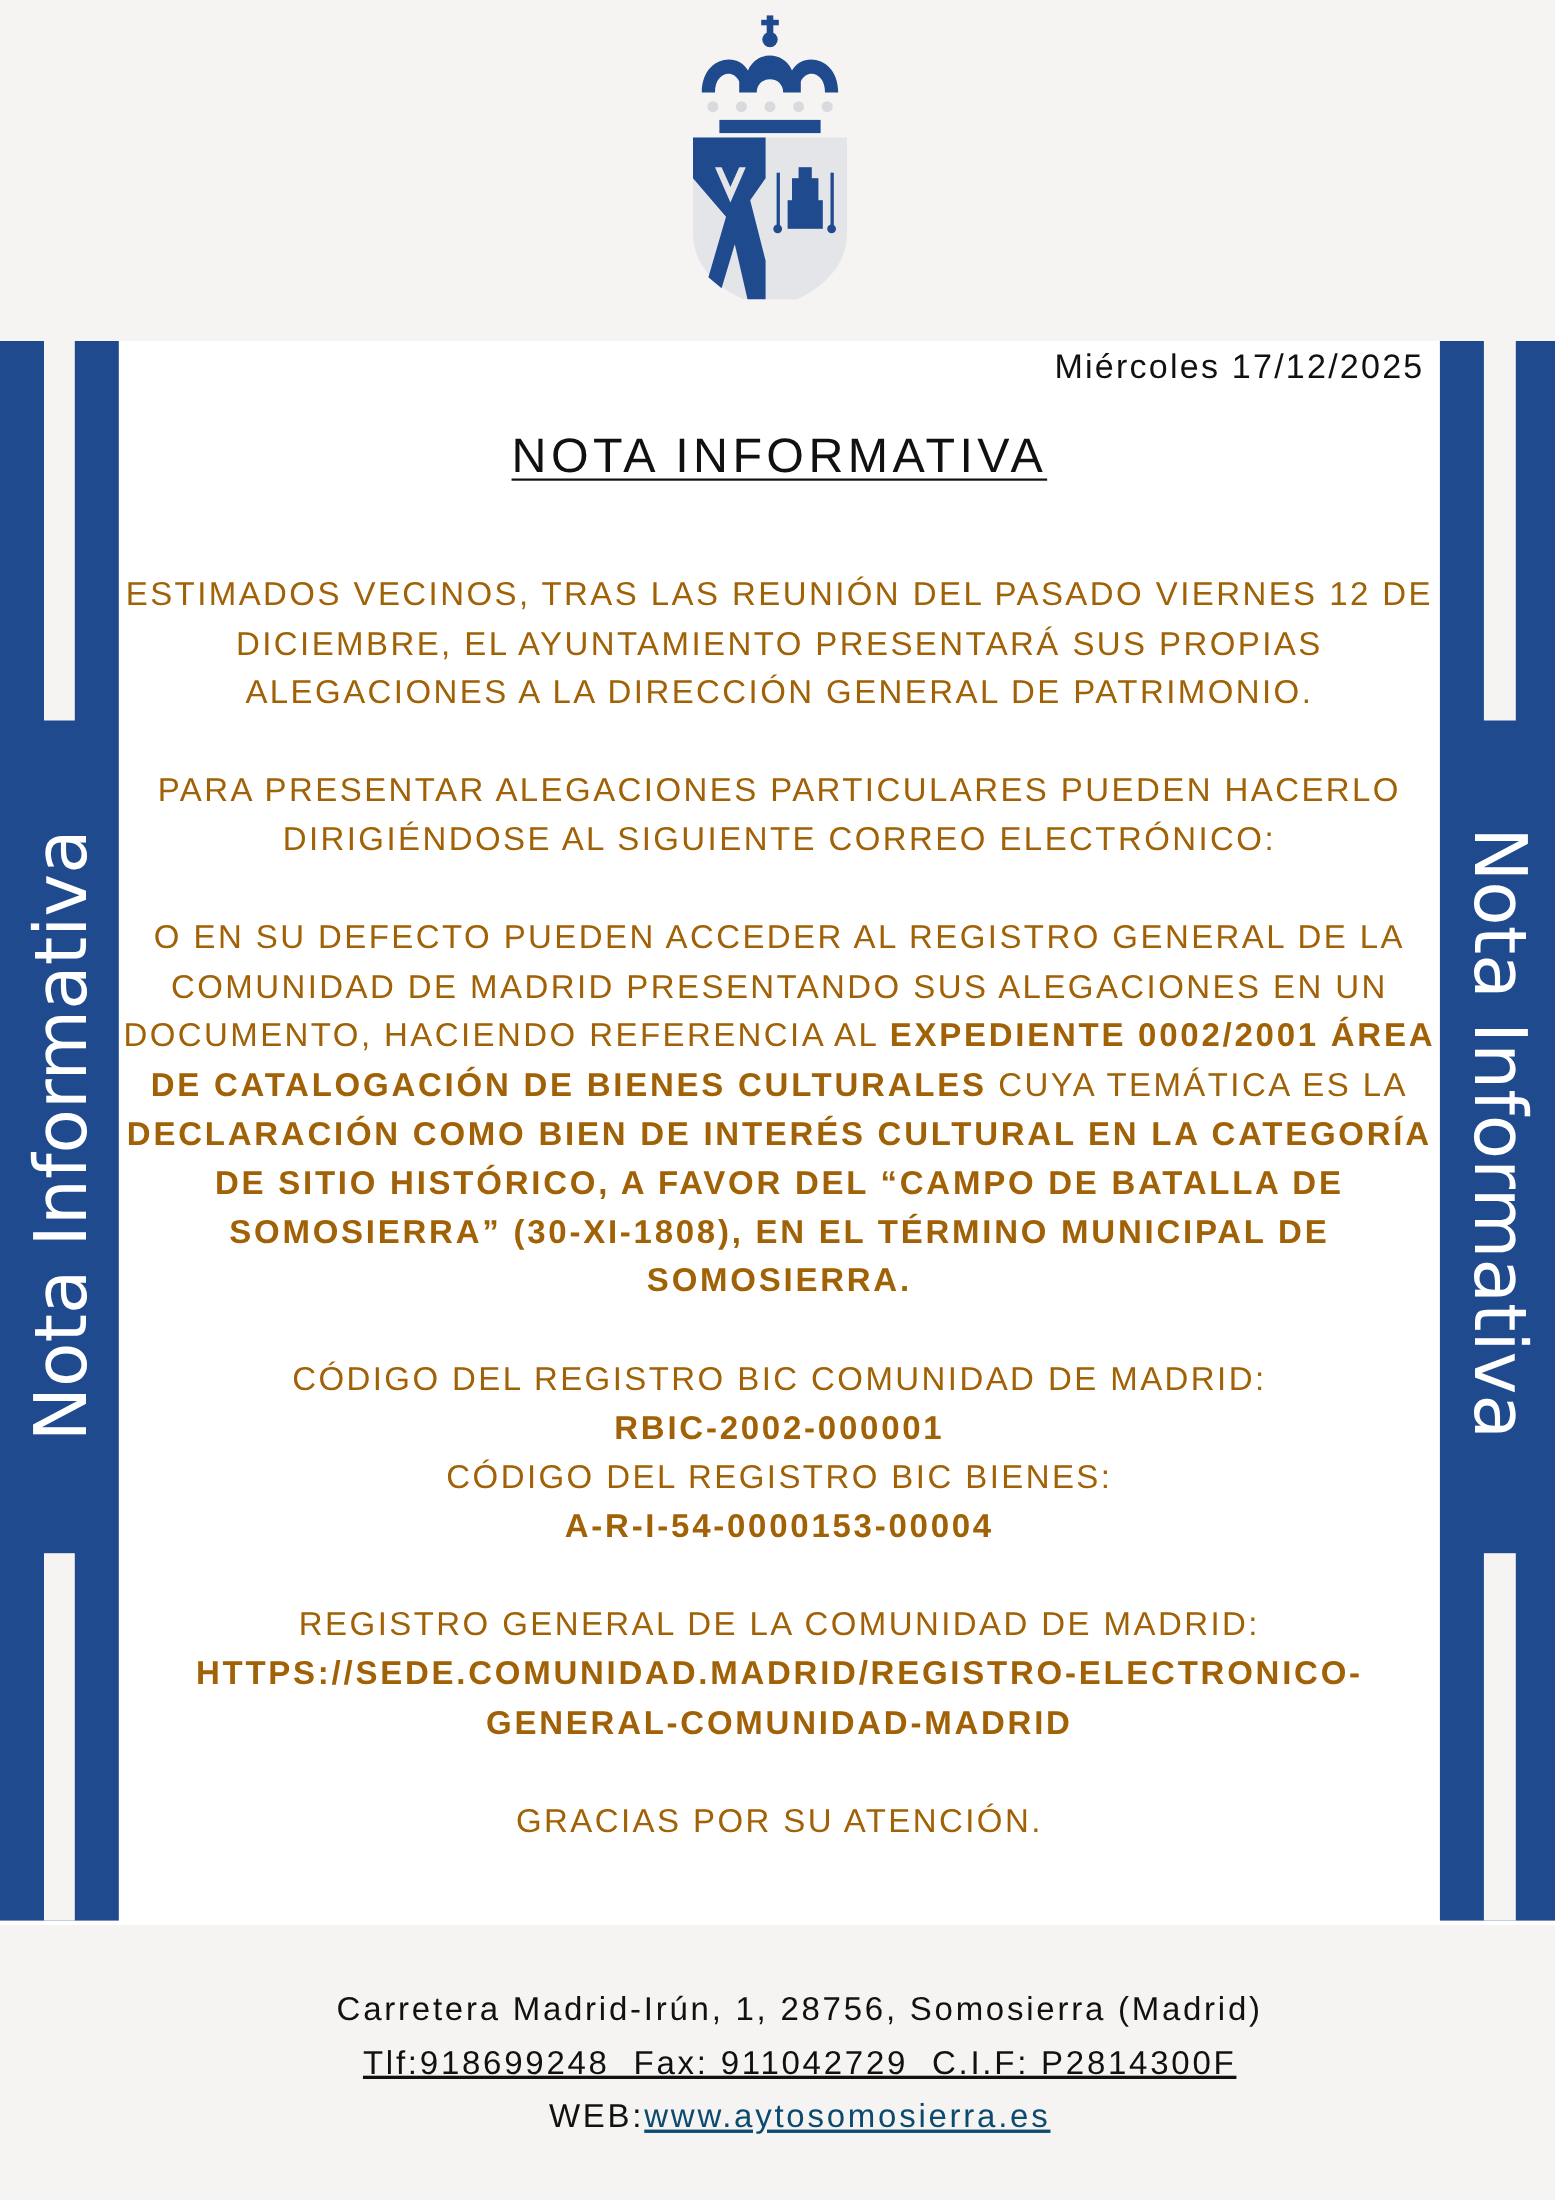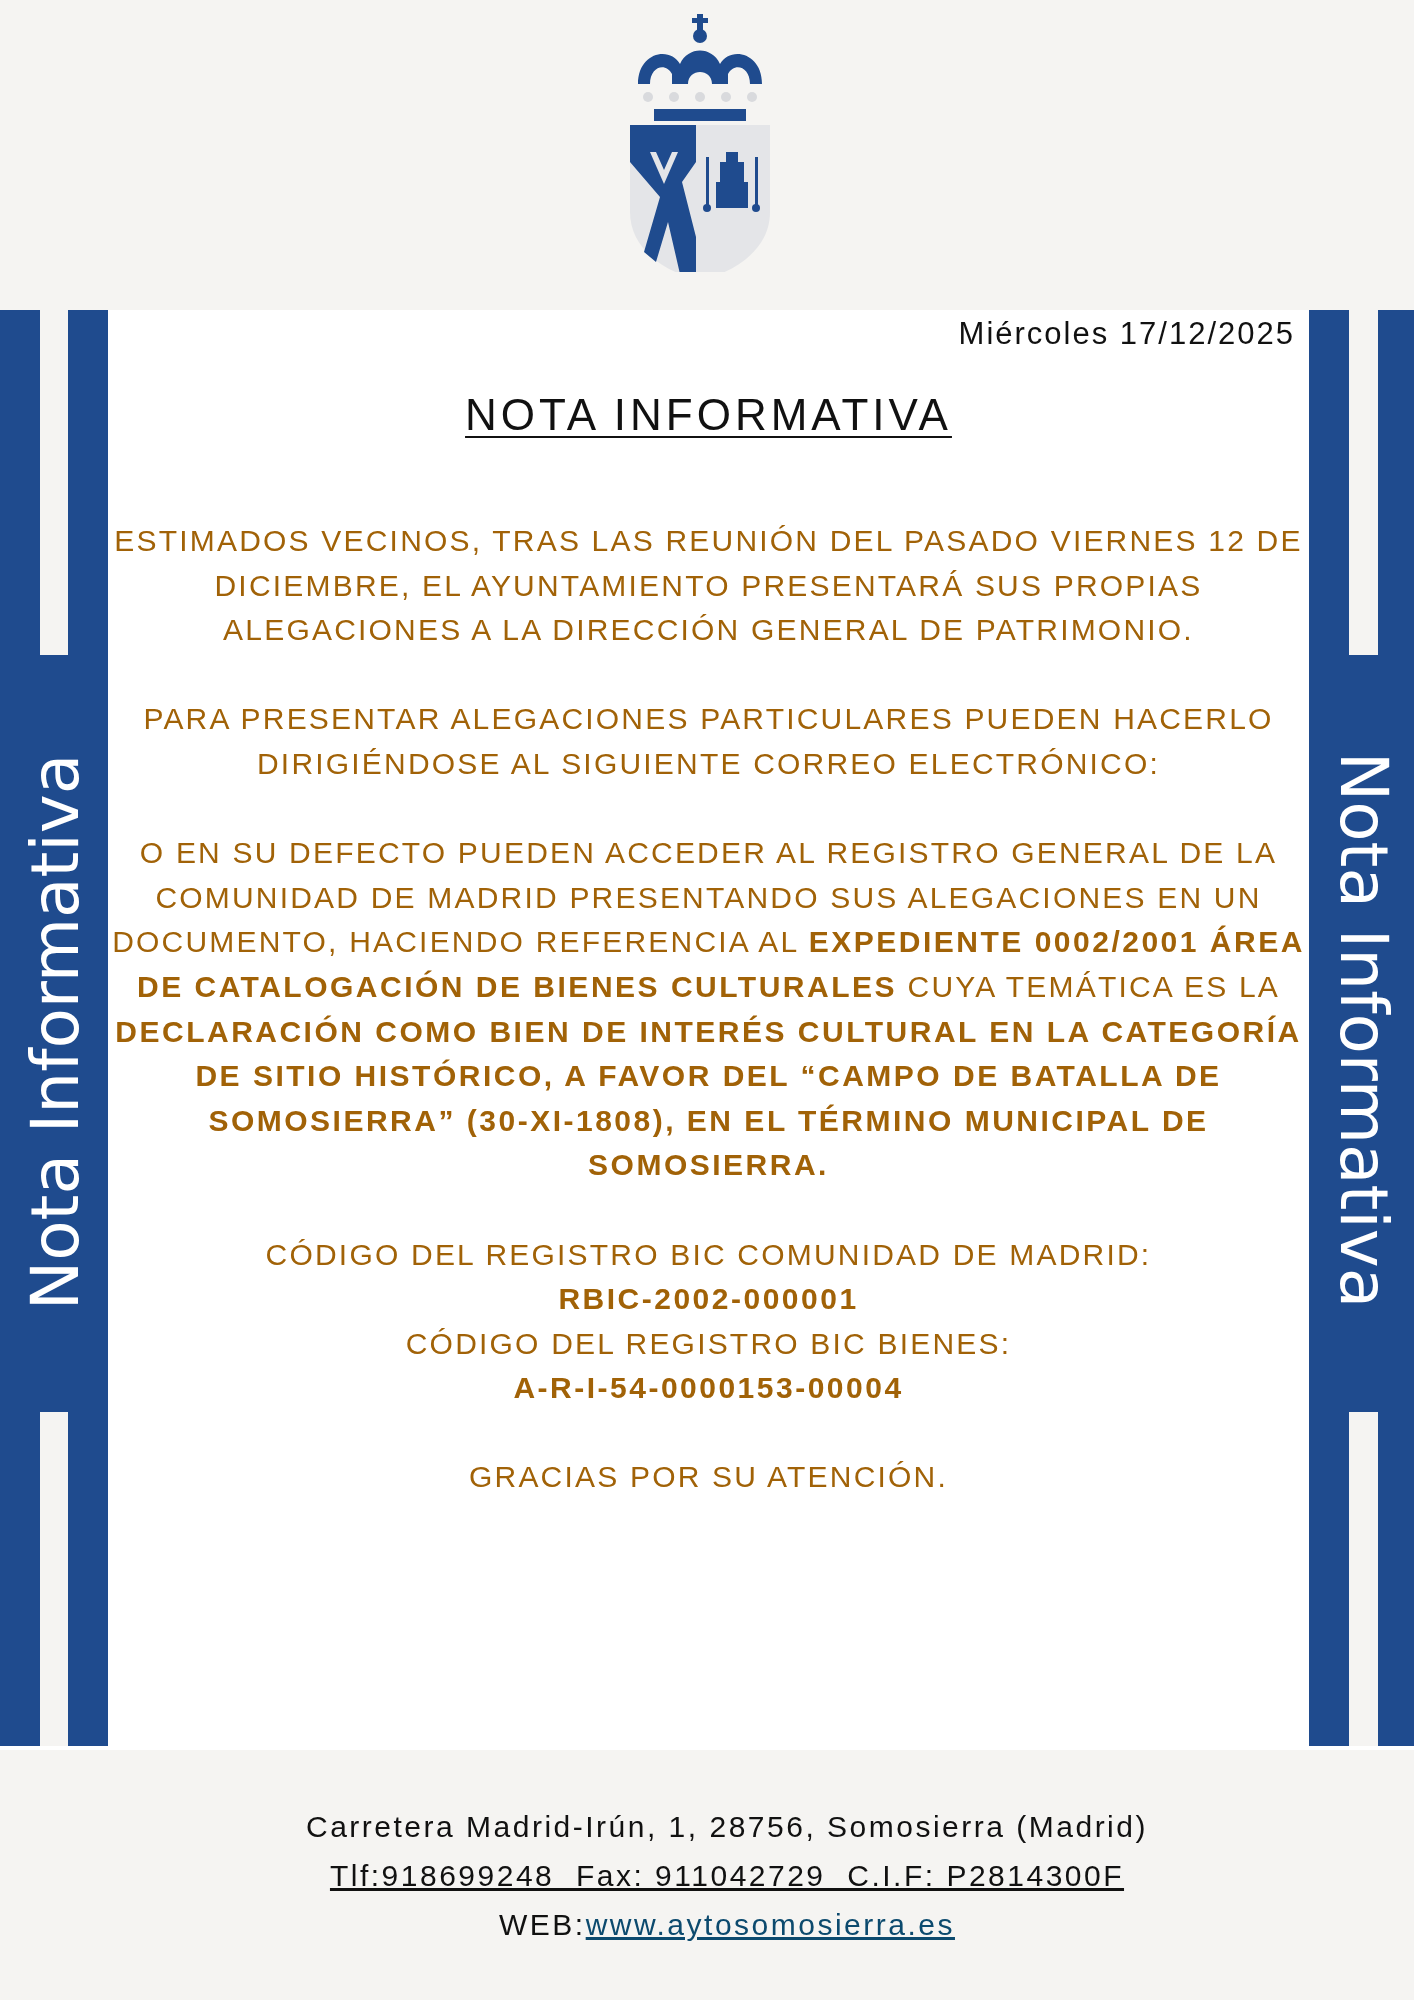--- a/index.html
+++ b/index.html
@@ -104,20 +104,25 @@
     <p>
       <span>PARA PRESENTAR ALEGACIONES PARTICULARES PUEDEN HACERLO DIRIGIÉNDOSE AL SIGUIENTE CORREO ELECTRÓNICO:</span><br>
     </p>
     <p><span>O EN SU DEFECTO PUEDEN ACCEDER AL REGISTRO GENERAL DE LA COMUNIDAD DE MADRID PRESENTANDO SUS ALEGACIONES EN UN DOCUMENTO, HACIENDO REFERENCIA AL </span><b>EXPEDIENTE 0002/2001 ÁREA DE CATALOGACIÓN DE BIENES CULTURALES</b><span> CUYA TEMÁTICA ES LA </span><b>DECLARACIÓN COMO BIEN DE INTERÉS CULTURAL EN LA CATEGORÍA DE SITIO HISTÓRICO, A FAVOR DEL “CAMPO DE BATALLA DE SOMOSIERRA” (30-XI-1808), EN EL TÉRMINO MUNICIPAL DE SOMOSIERRA.</b></p>
     <p>
       <span>CÓDIGO DEL REGISTRO BIC COMUNIDAD DE MADRID:</span><br>
       <b>RBIC-2002-000001</b><br>
       <span>CÓDIGO DEL REGISTRO BIC BIENES:</span><br>
       <b>A-R-I-54-0000153-00004</b>
     </p>
+    <p>
+      <span>REGISTRO GENERAL DE LA COMUNIDAD DE MADRID:</span><br>
+      <b>HTTPS://SEDE.COMUNIDAD.MADRID/REGISTRO-ELECTRONICO-</b><br>
+      <b>GENERAL-COMUNIDAD-MADRID</b>
+    </p>
     <p>GRACIAS POR SU ATENCIÓN.</p>
   </div>
 </div>
 
 <div class="footer">
   <div>Carretera Madrid-Irún, 1, 28756, Somosierra (Madrid)</div>
   <div style="white-space:pre;text-decoration:underline;">Tlf:918699248  Fax: 911042729  C.I.F: P2814300F</div>
   <div><span>WEB:</span><a>www.aytosomosierra.es</a></div>
 </div>
 

